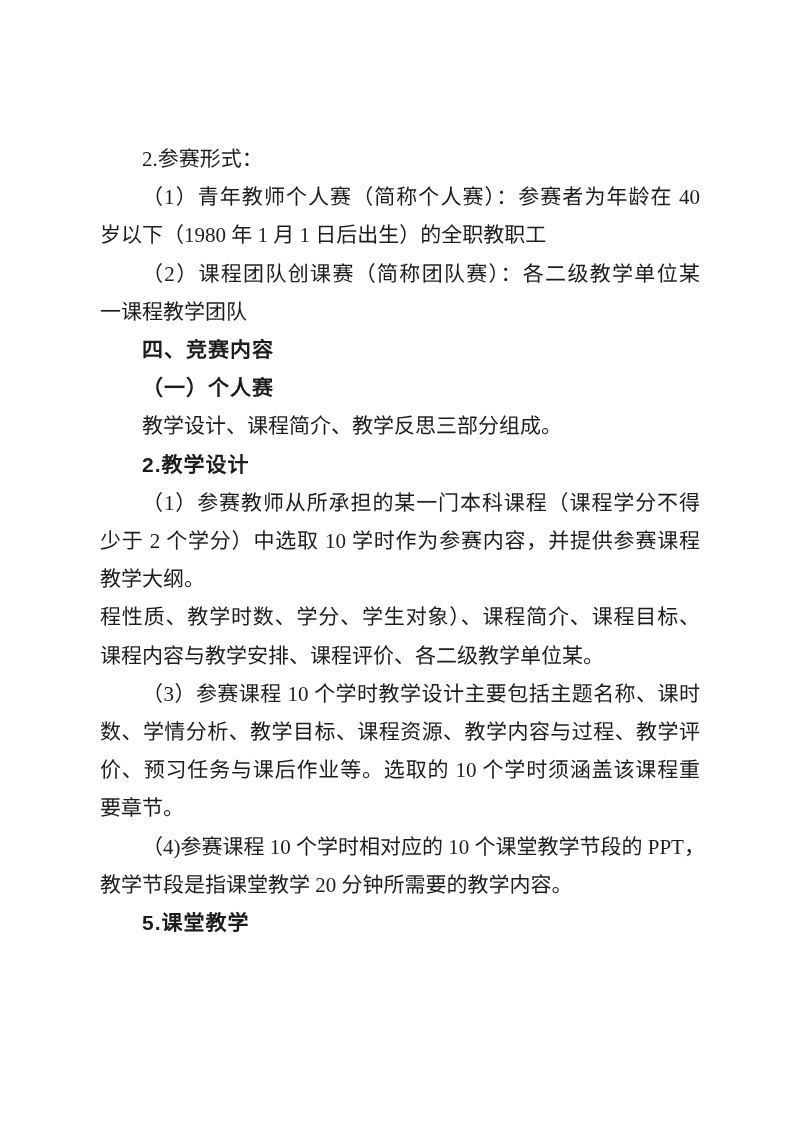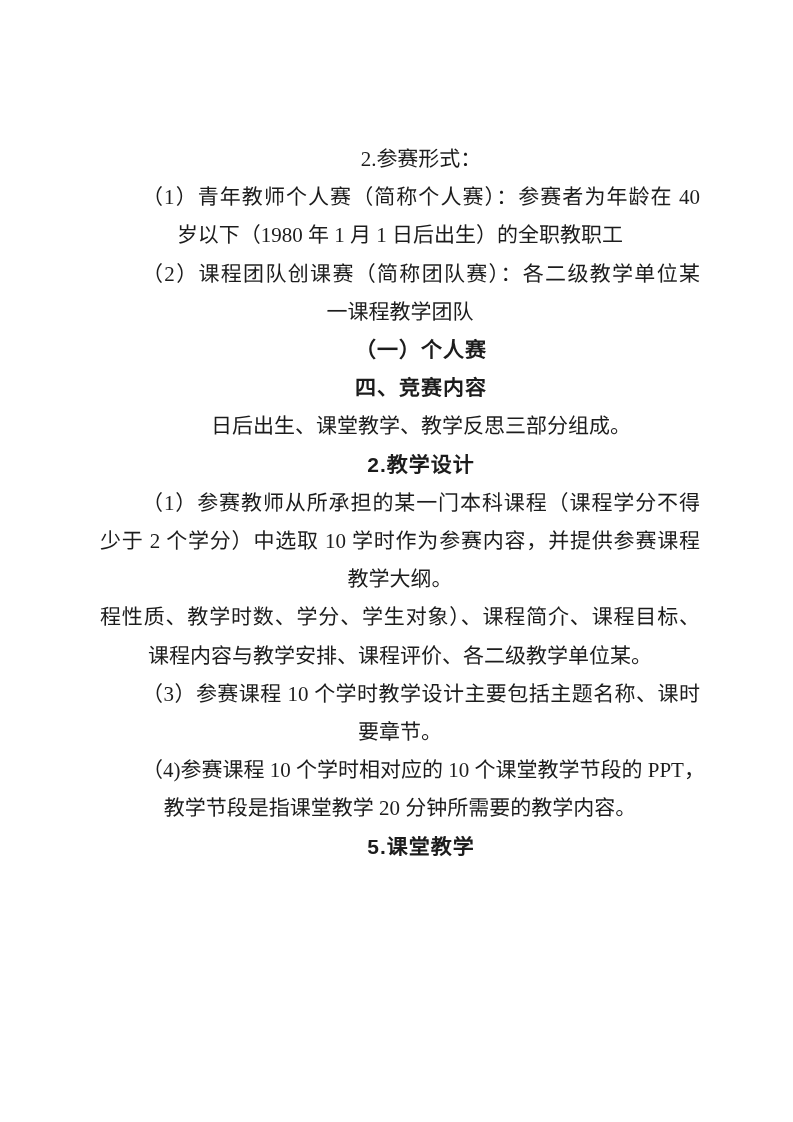--- a/index.html
+++ b/index.html
@@ -19,21 +19,21 @@
     left: 100px;
     top: 140px;
     width: 600px;
     font-family: "Liberation Serif", "DejaVu Serif", serif;
     font-size: 21px;
     line-height: 38.2px;
     color: #1c1c1c;
   }
   .line {
     white-space: nowrap;
-    text-align: center;
+    text-align: left;
   }
   
   .fill {
     text-align: justify;
     text-align-last: justify;
   }
   
   .indent {
     text-indent: 42px;
   }
@@ -48,29 +48,31 @@
 <body>
 
 <div class="page">
   <div class="doc">
 
     <div class="line indent">2.参赛形式：</div>
     <div class="line indent fill">（1）青年教师个人赛（简称个人赛）：参赛者为年龄在 40</div>
     <div class="line">岁以下（1980 年 1 月 1 日后出生）的全职教职工</div>
     <div class="line indent fill">（2）课程团队创课赛（简称团队赛）：各二级教学单位某</div>
     <div class="line">一课程教学团队</div>
+    <div class="line indent heading">四、竞赛内容</div>
     <div class="line indent heading">（一）个人赛</div>
-    <div class="line indent heading">四、竞赛内容</div>
-    <div class="line indent">日后出生、课堂教学、教学反思三部分组成。</div>
+    <div class="line indent">教学设计、课程简介、教学反思三部分组成。</div>
     <div class="line indent heading">2.教学设计</div>
     <div class="line indent fill">（1）参赛教师从所承担的某一门本科课程（课程学分不得</div>
     <div class="line fill">少于 2 个学分）中选取 10 学时作为参赛内容，并提供参赛课程</div>
     <div class="line">教学大纲。</div>
     <div class="line fill">程性质、教学时数、学分、学生对象）、课程简介、课程目标、</div>
     <div class="line">课程内容与教学安排、课程评价、各二级教学单位某。</div>
     <div class="line indent fill">（3）参赛课程 10 个学时教学设计主要包括主题名称、课时</div>
+    <div class="line fill">数、学情分析、教学目标、课程资源、教学内容与过程、教学评</div>
+    <div class="line fill">价、预习任务与课后作业等。选取的 10 个学时须涵盖该课程重</div>
     <div class="line">要章节。</div>
     <div class="line indent fill">（4)参赛课程 10 个学时相对应的 10 个课堂教学节段的 PPT，</div>
     <div class="line">教学节段是指课堂教学 20 分钟所需要的教学内容。</div>
     <div class="line indent heading">5.课堂教学</div>
 
   </div>
 </div>
 
 </body></html>

